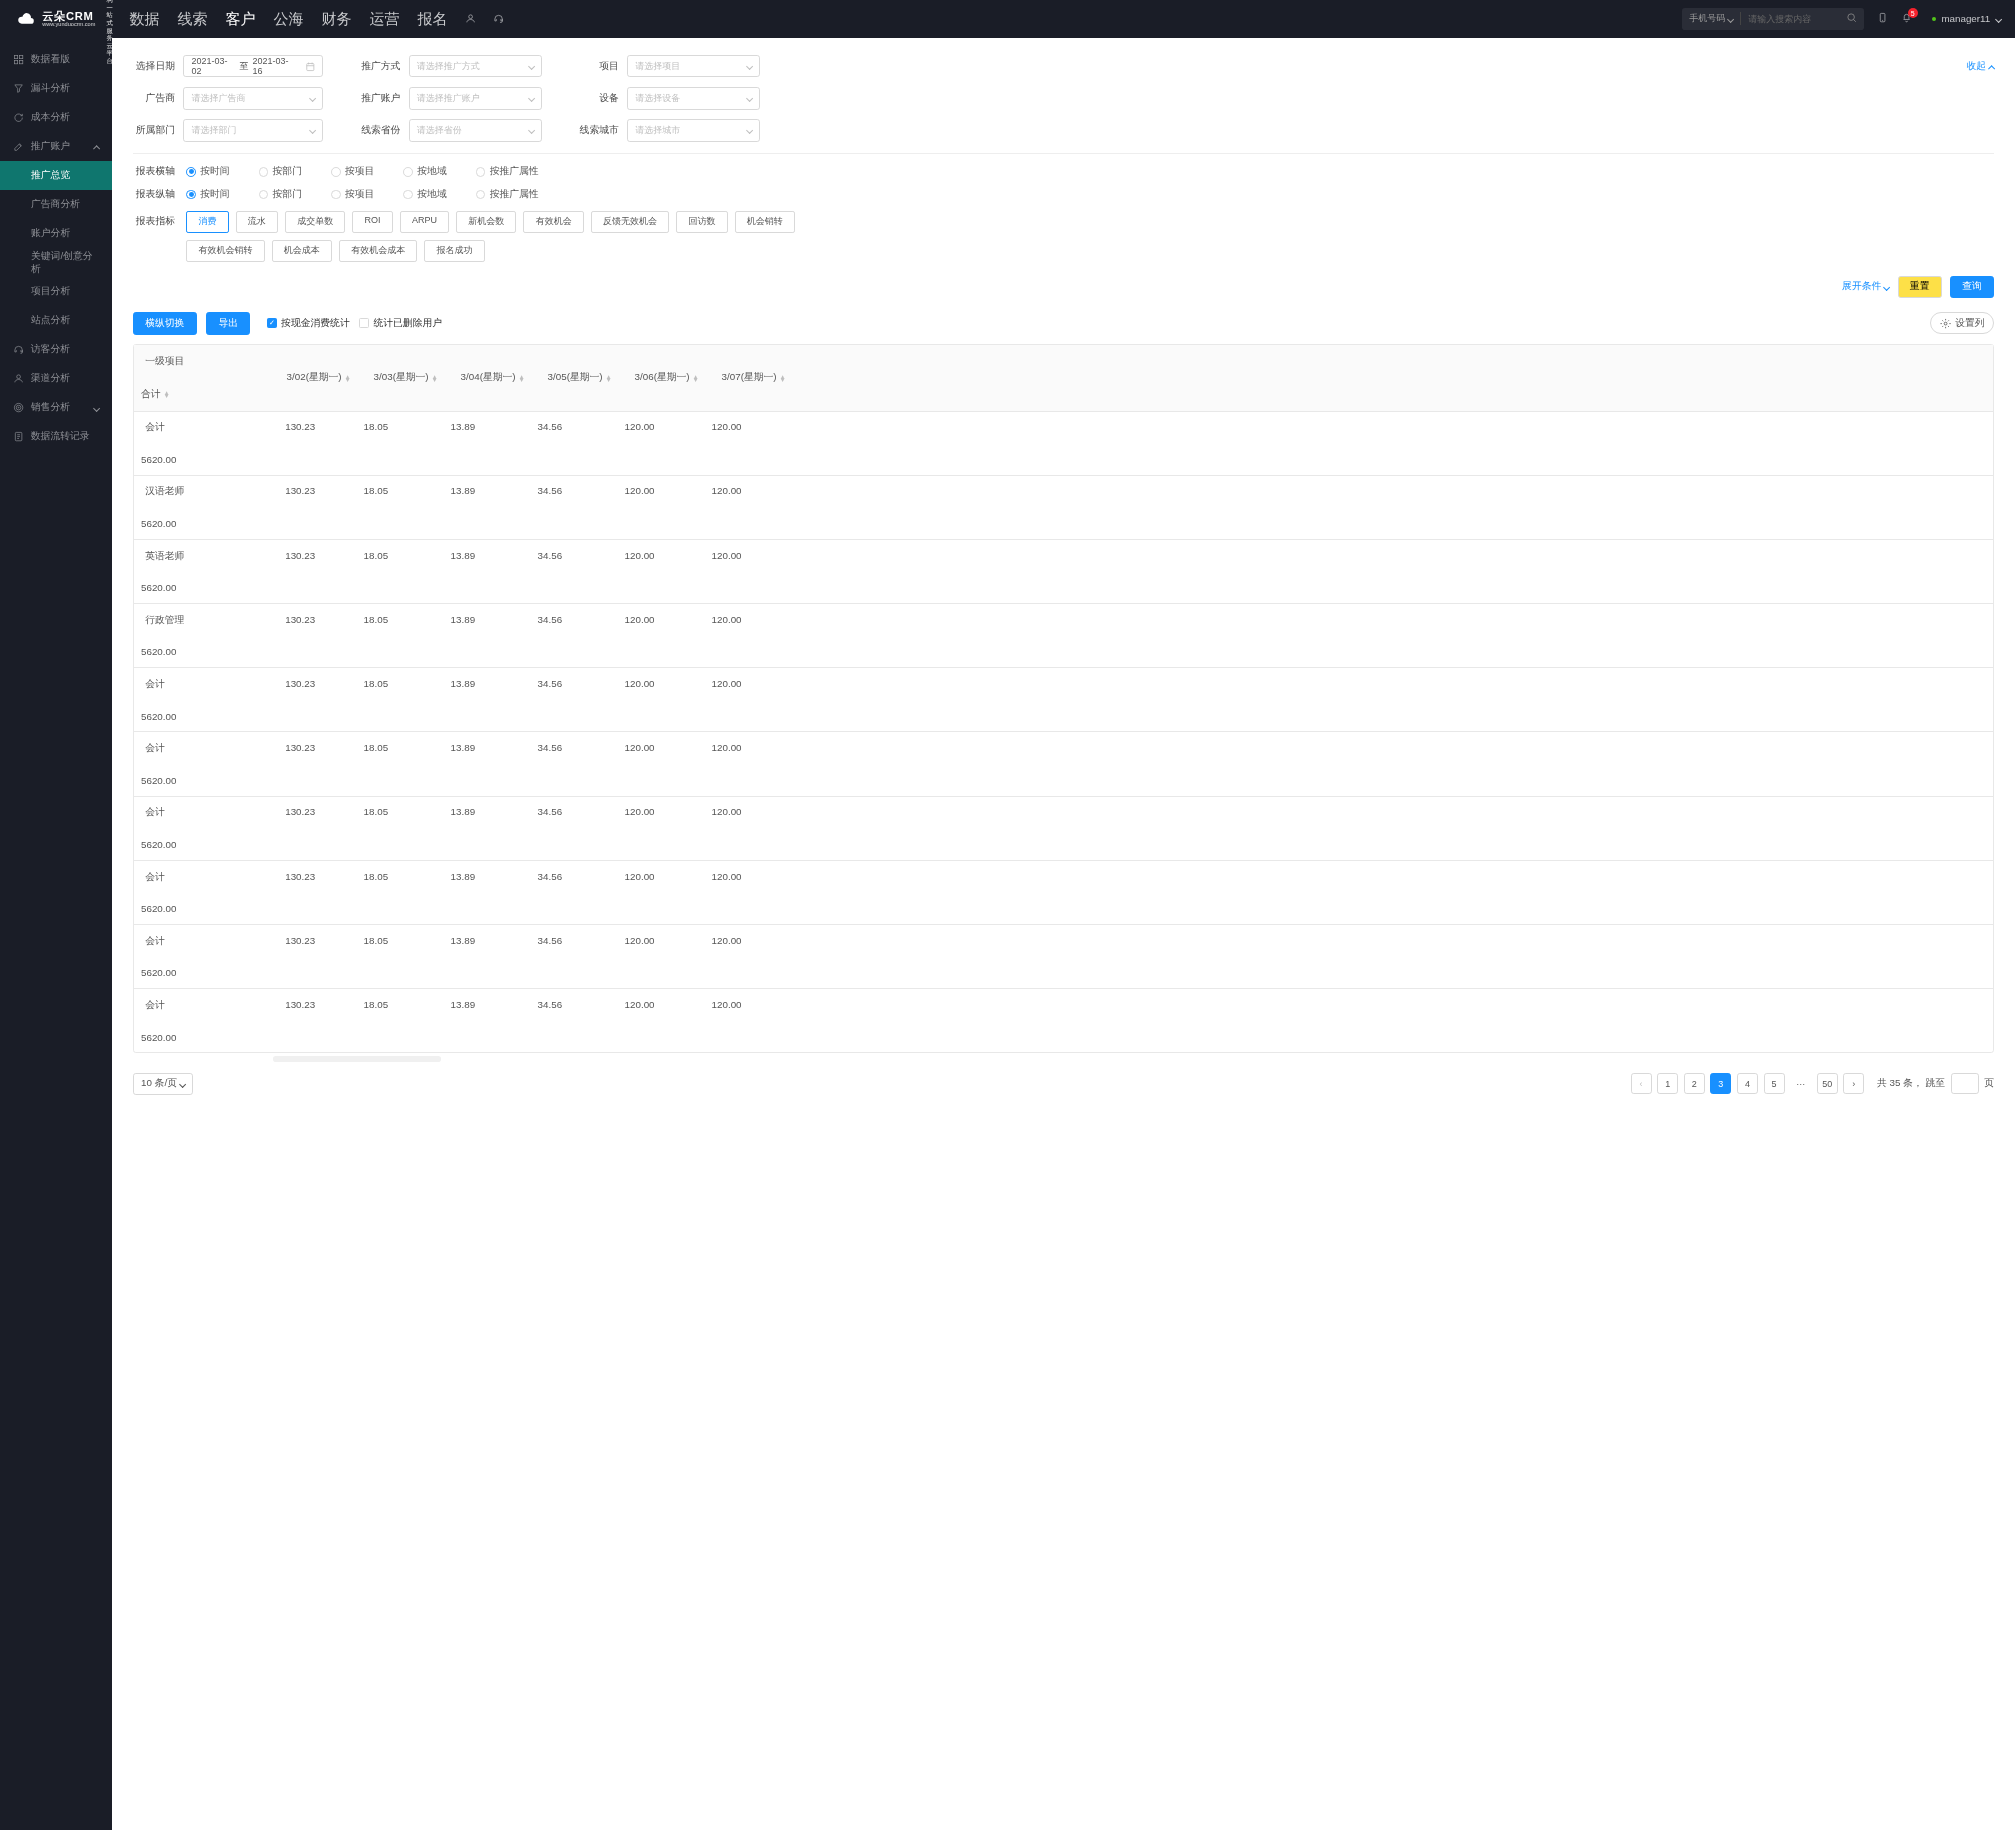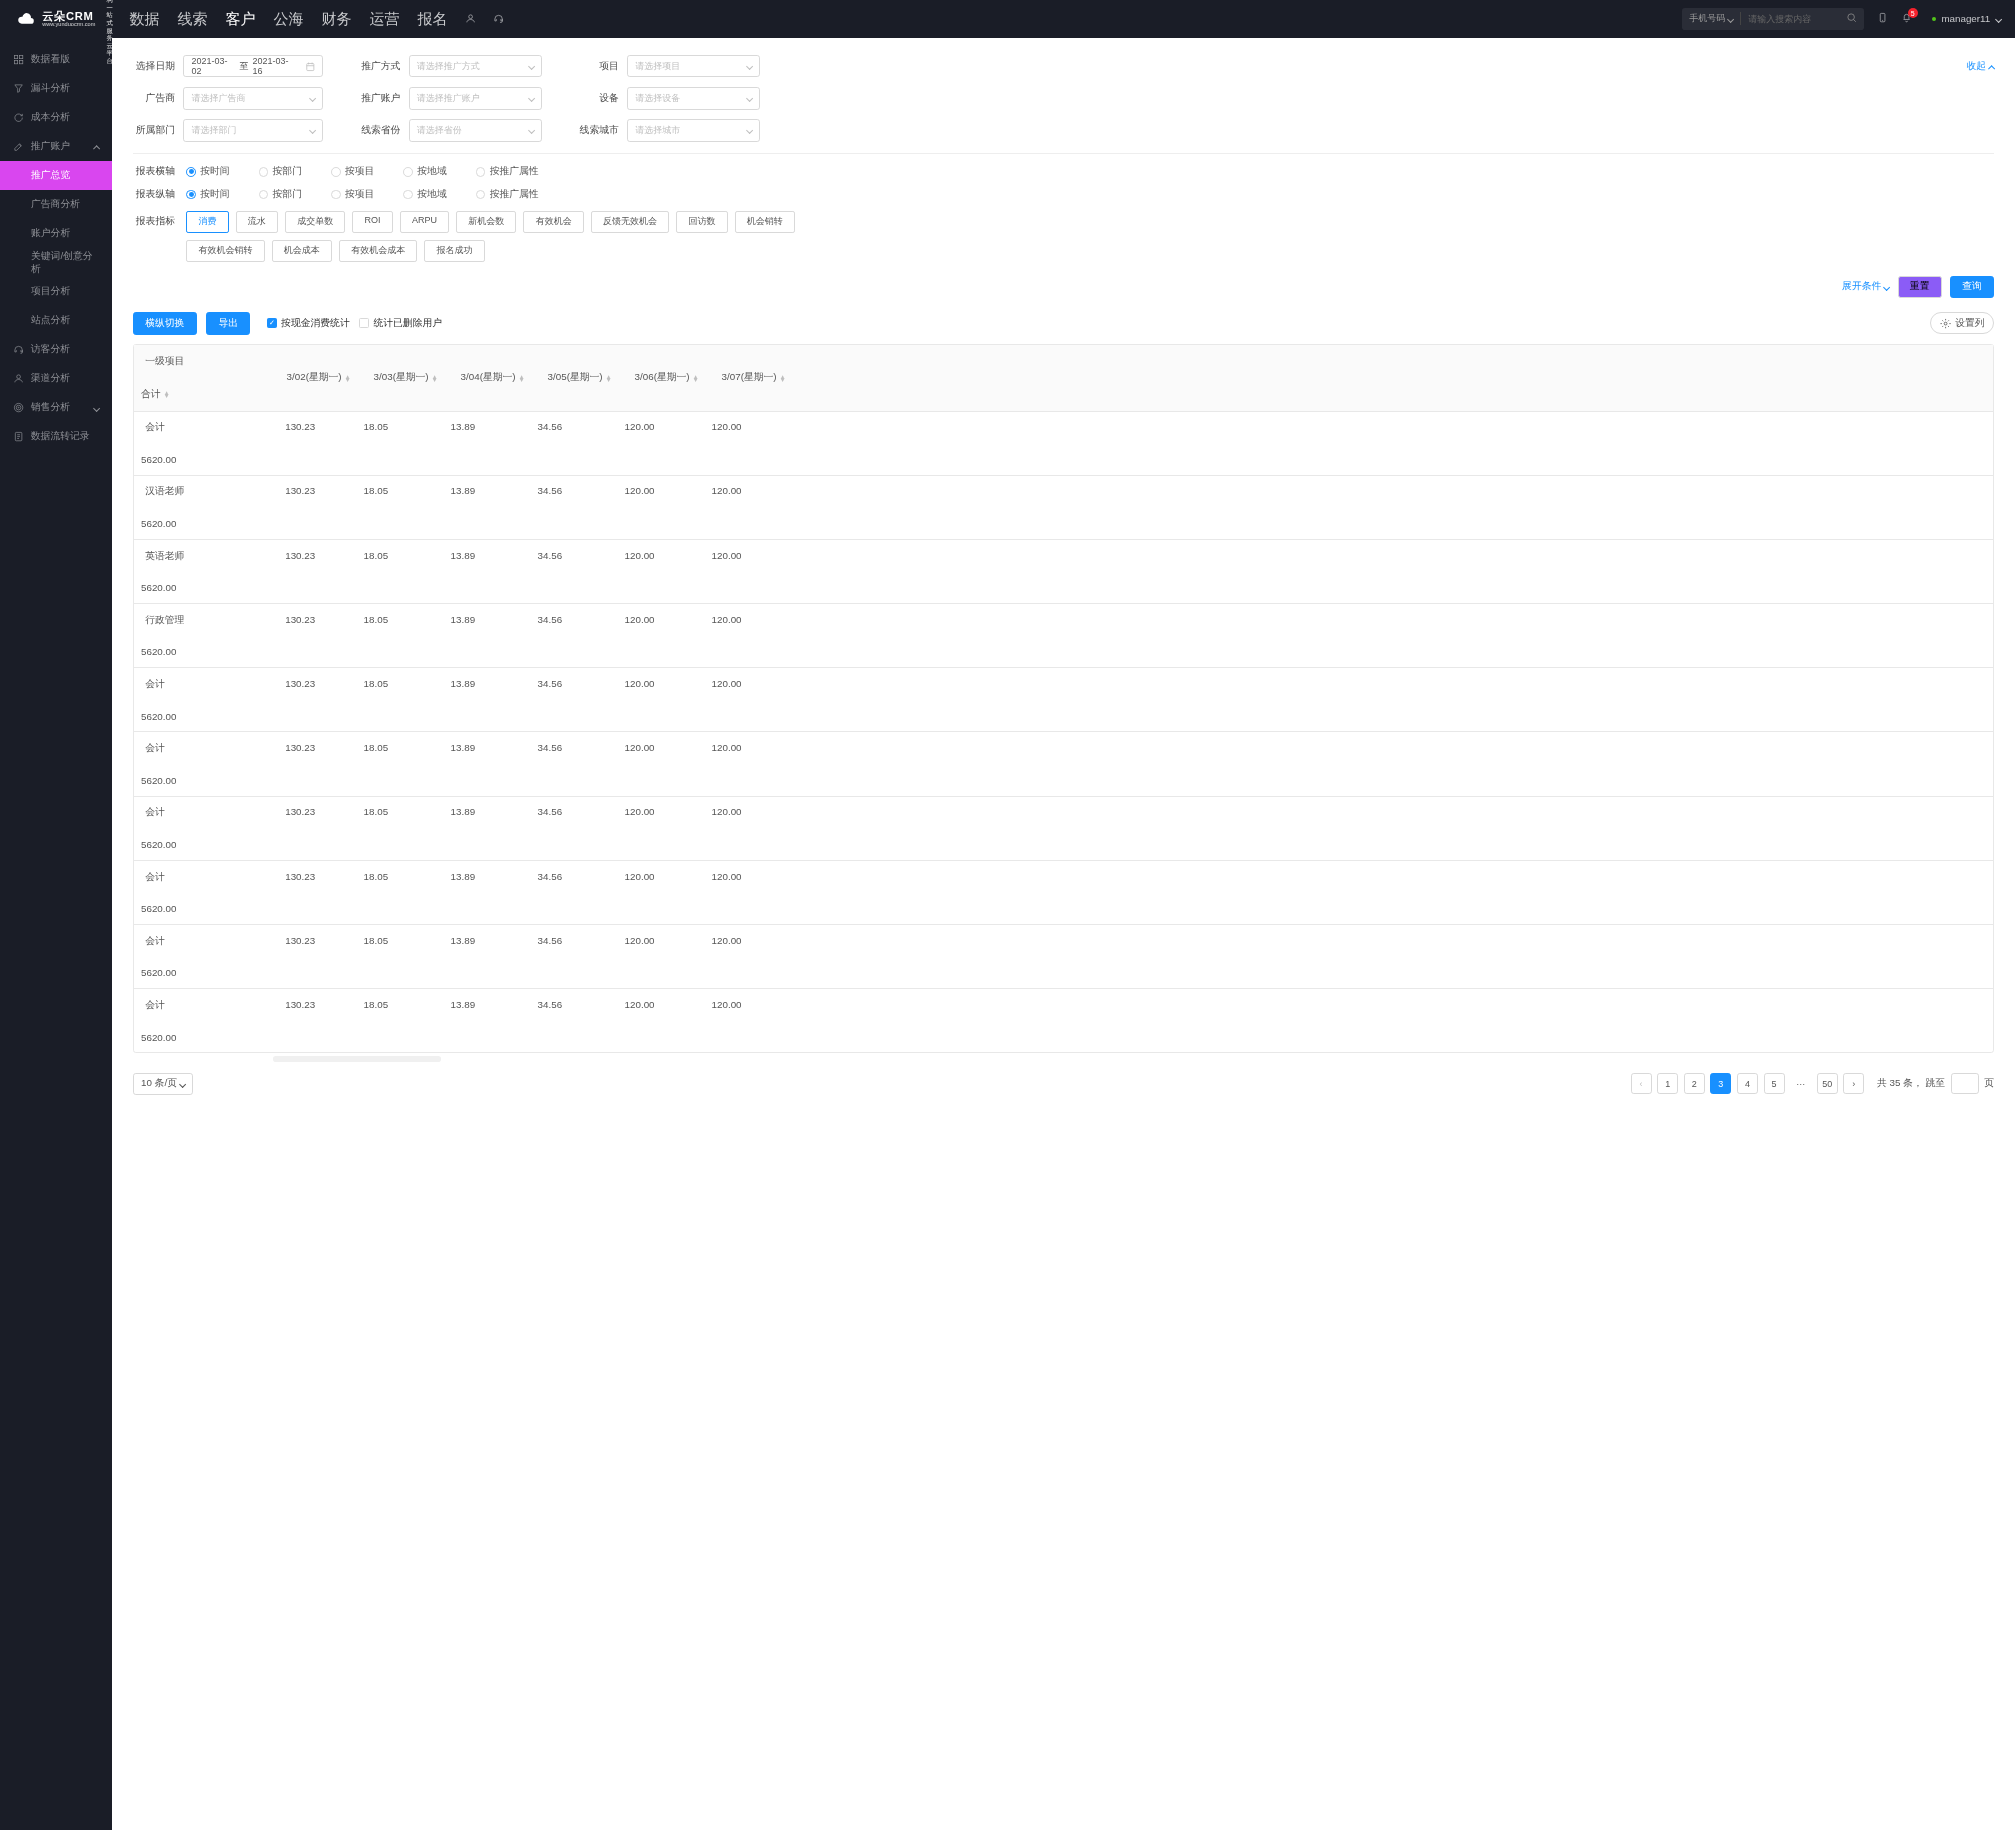--- a/index.html
+++ b/index.html
@@ -27,21 +27,21 @@
 .tb-icon { color: #9fa0a5; position: relative; cursor: pointer; }
 .badge { position: absolute; top: -4.2px; right: -5.6px; background: #f5222d; color: #fff; border-radius: 5.6px; min-width: 9.8px; height: 9.8px; font-size: 7px; display: flex; align-items: center; justify-content: center; padding:0 2.1px;}
 .user-area { display: flex; align-items: center; gap: 5.6px; color: #c8c9cc; font-size: 9.8px; cursor:pointer; margin-left:7px; }
 .user-dot { width: 4.2px; height: 4.2px; background: #52c41a; border-radius: 50%; }
 
 
 .layout { display: flex; height: calc(100vh - 38px); min-height: 689px;}
 .sidebar { width: 112px; background: #1a1d27; color: #8d8f95; flex-shrink: 0; padding-top: 7px; }
 .side-item { height: 29px; display: flex; align-items: center; padding: 0 12.6px; font-size: 9.8px; cursor: pointer; gap: 7px; position:relative;}
 .side-item.sub { padding-left: 31px; }
-.side-item.active { background: #d946ef; color: #fff; }
+.side-item.active { background: #0f766e; color: #fff; }
 .side-icon { width: 11.2px; height: 11.2px; stroke: currentColor; fill: none; stroke-width: 1.5; }
 .arrow { margin-left: auto; }
 
 
 .main { flex: 1; background: #fff; overflow: auto; }
 .tabbar { height: 28px; border-bottom: 0.7px solid #e8e8e8; display: flex; align-items: center; padding: 0 0 0 7px; }
 .menu-collapse { color: #8c8c8c; padding:0 7px; cursor:pointer; }
 .tab { height: 28px; display: flex; align-items: center; padding: 0 9.8px; gap: 5.6px; border-bottom: 1.4px solid #1890ff; color: #1890ff; font-size: 9px; position:relative; top:0.7px;}
 .tab .close { color: #999; font-size: 7.7px; cursor:pointer; }
 
@@ -65,21 +65,21 @@
 .radio-item.checked .radio-circle::after { content: ""; width: 4.9px; height: 4.9px; background: #1890ff; border-radius: 50%; }
 
 .metric-row { display: flex; align-items: flex-start; margin-bottom: 7px; }
 .metric-row .radio-label { margin-top:4.2px; }
 .tag-group { display: flex; flex-wrap: wrap; gap: 7px; max-width: 616px;}
 .tag { padding: 3.5px 11.2px; border: 0.7px solid #d9d9d9; border-radius: 2.1px; background: #fff; cursor: pointer; color: #555; font-size: 9px;}
 .tag.active { border-color: #1890ff; color: #1890ff; }
 
 .action-row { display: flex; align-items: center; justify-content: flex-end; gap: 8.4px; margin: 14px 0; }
 .expand-link { color: #1890ff; cursor: pointer; display:flex; align-items:center; gap:2.8px;}
-.btn { height: 22.4px; padding: 0 11.2px; border: 0.7px solid #d9d9d9; background: #8b5cf6; border-radius: 2.8px; cursor: pointer; font-size:9.8px;}
+.btn { height: 22.4px; padding: 0 11.2px; border: 0.7px solid #d9d9d9; background: #fde047; border-radius: 2.8px; cursor: pointer; font-size:9.8px;}
 .btn.primary { background: #1890ff; border-color: #1890ff; color: #fff; }
 
 .table-top { display: flex; align-items: center; gap: 9.8px; margin-bottom: 9.8px; }
 .checkbox { width: 9.8px; height: 9.8px; border: 0.7px solid #d9d9d9; border-radius: 1.4px; display: inline-flex; align-items: center; justify-content: center; }
 .checkbox.checked { background: #1890ff; border-color: #1890ff; }
 .checkbox.checked::after { content: "✓"; color: #fff; font-size: 7px; }
 .set-col { margin-left: auto; display: flex; align-items: center; gap: 4.2px; border: 0.7px solid #d9d9d9; padding: 3.5px 8.4px; border-radius: 11px; cursor: pointer; color:#555;}
 
 
 .tbl-wrap { border: 0.7px solid #e8e8e8; border-radius:2.8px; }

